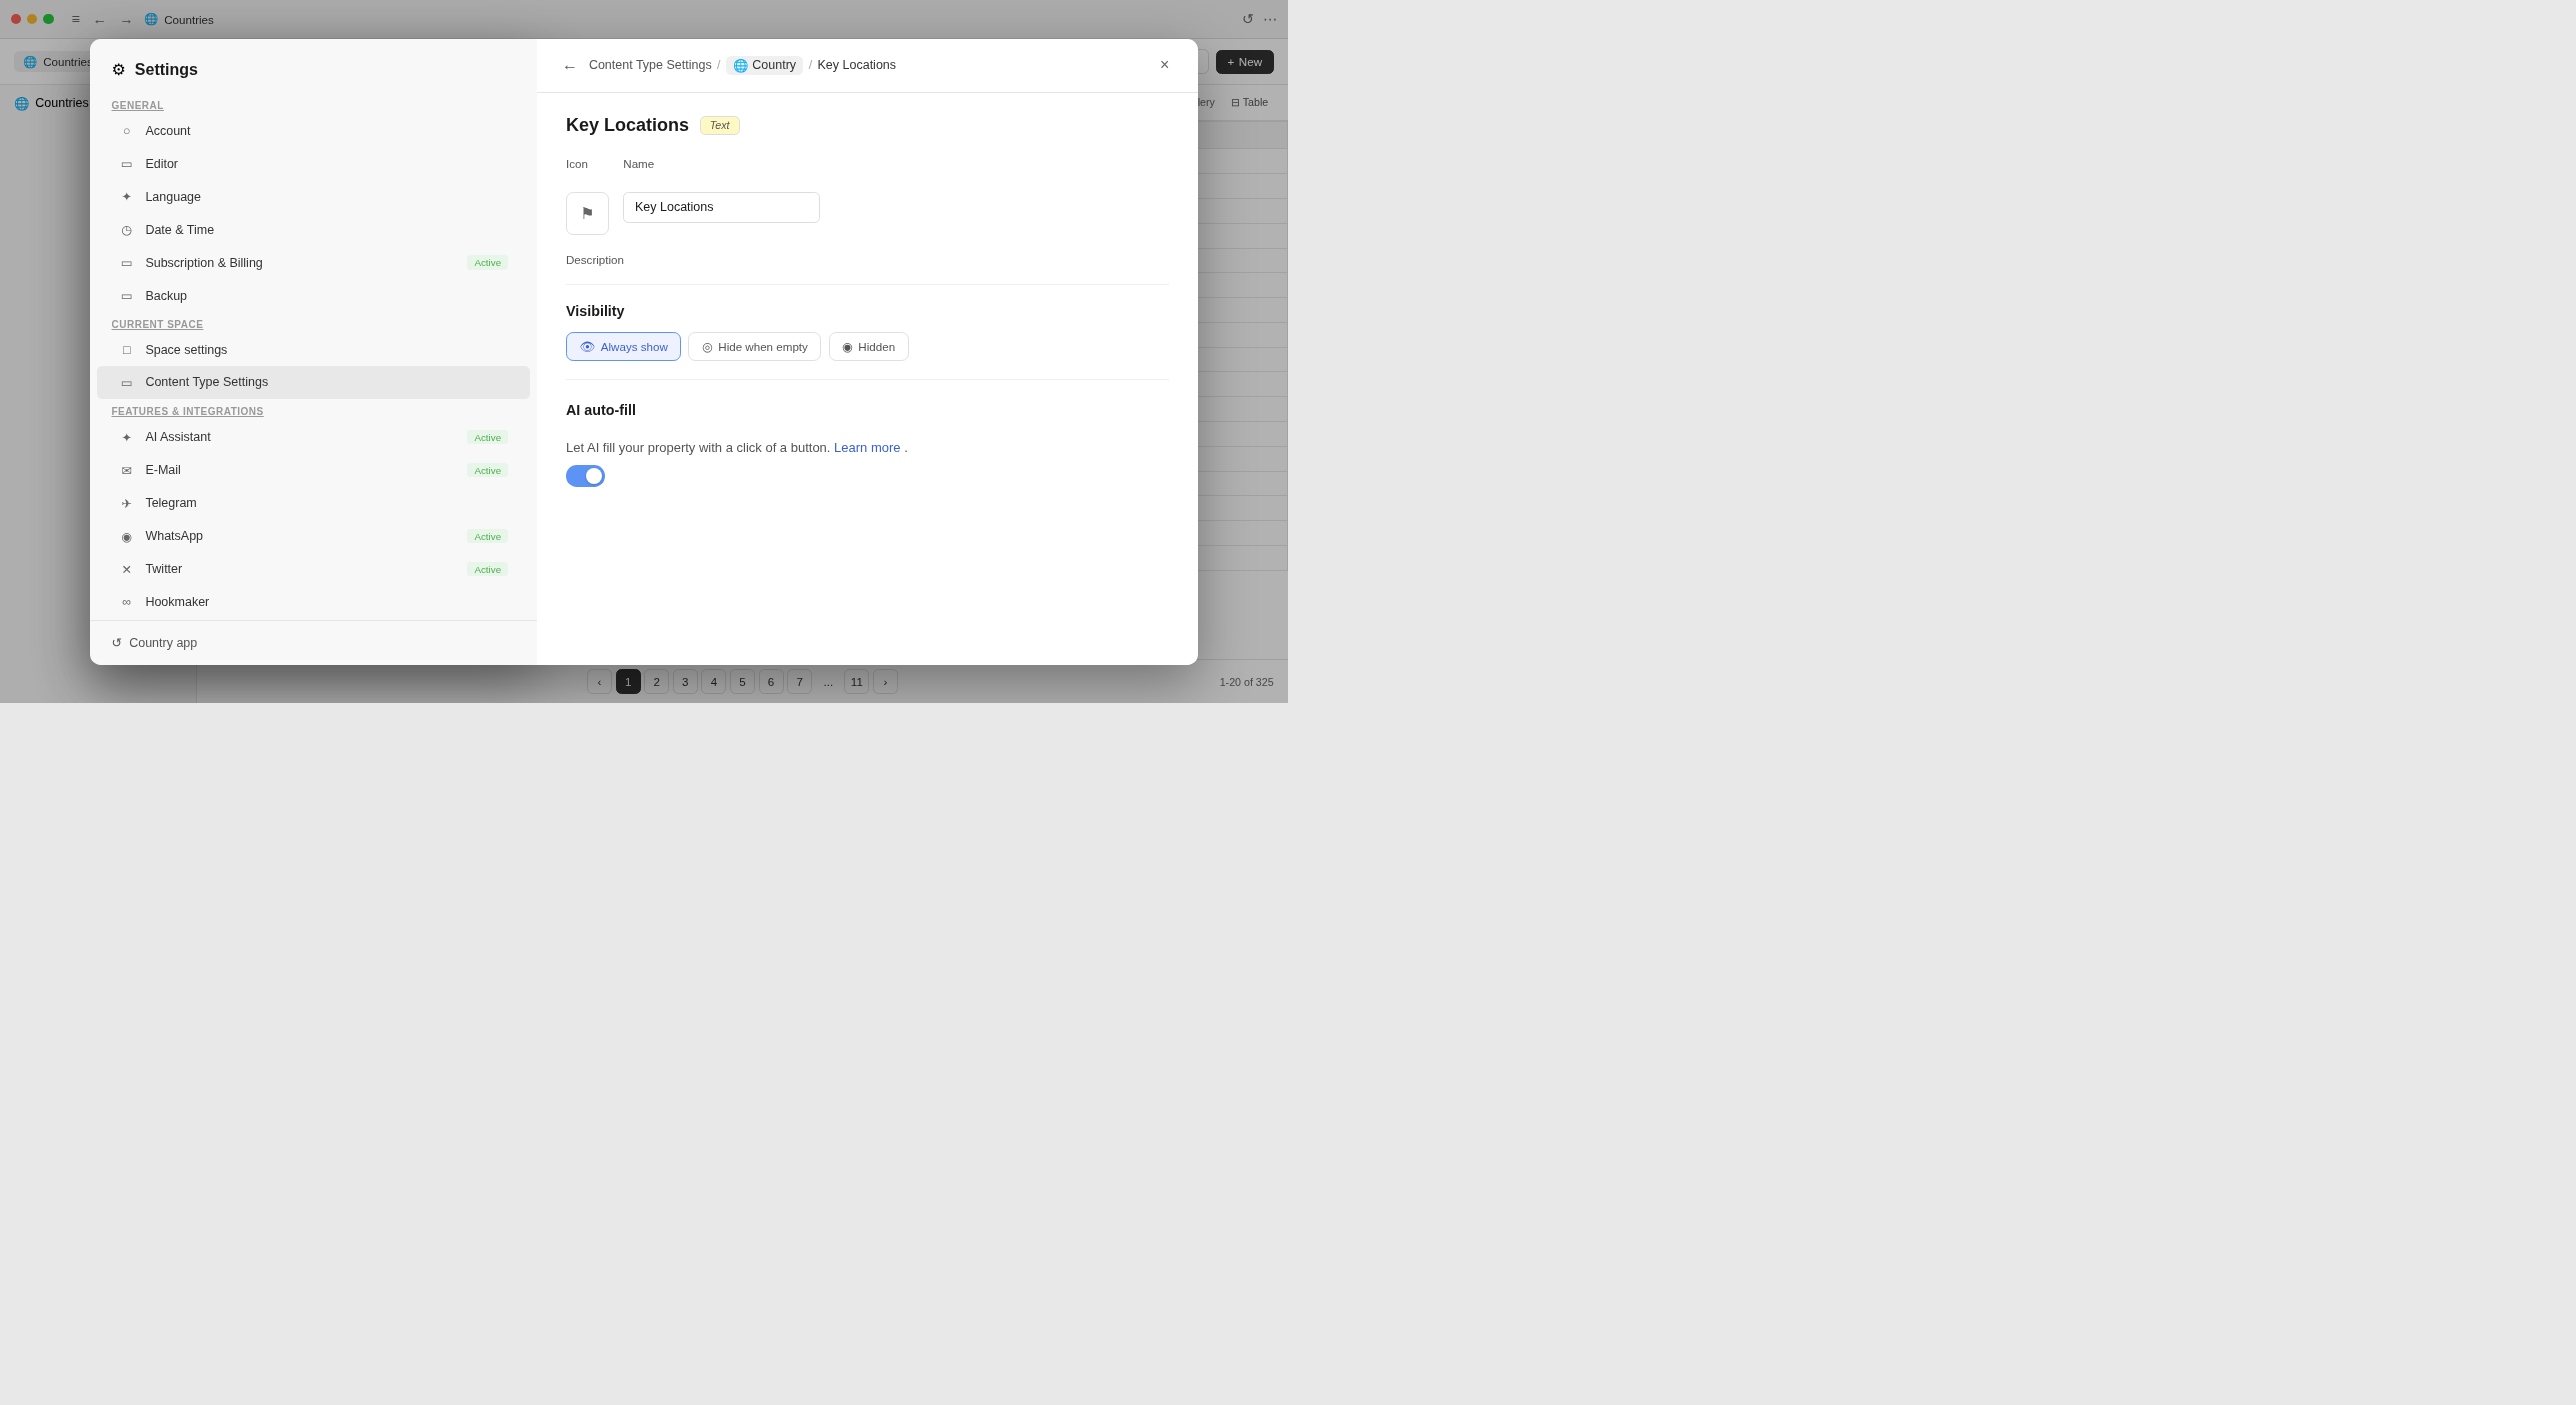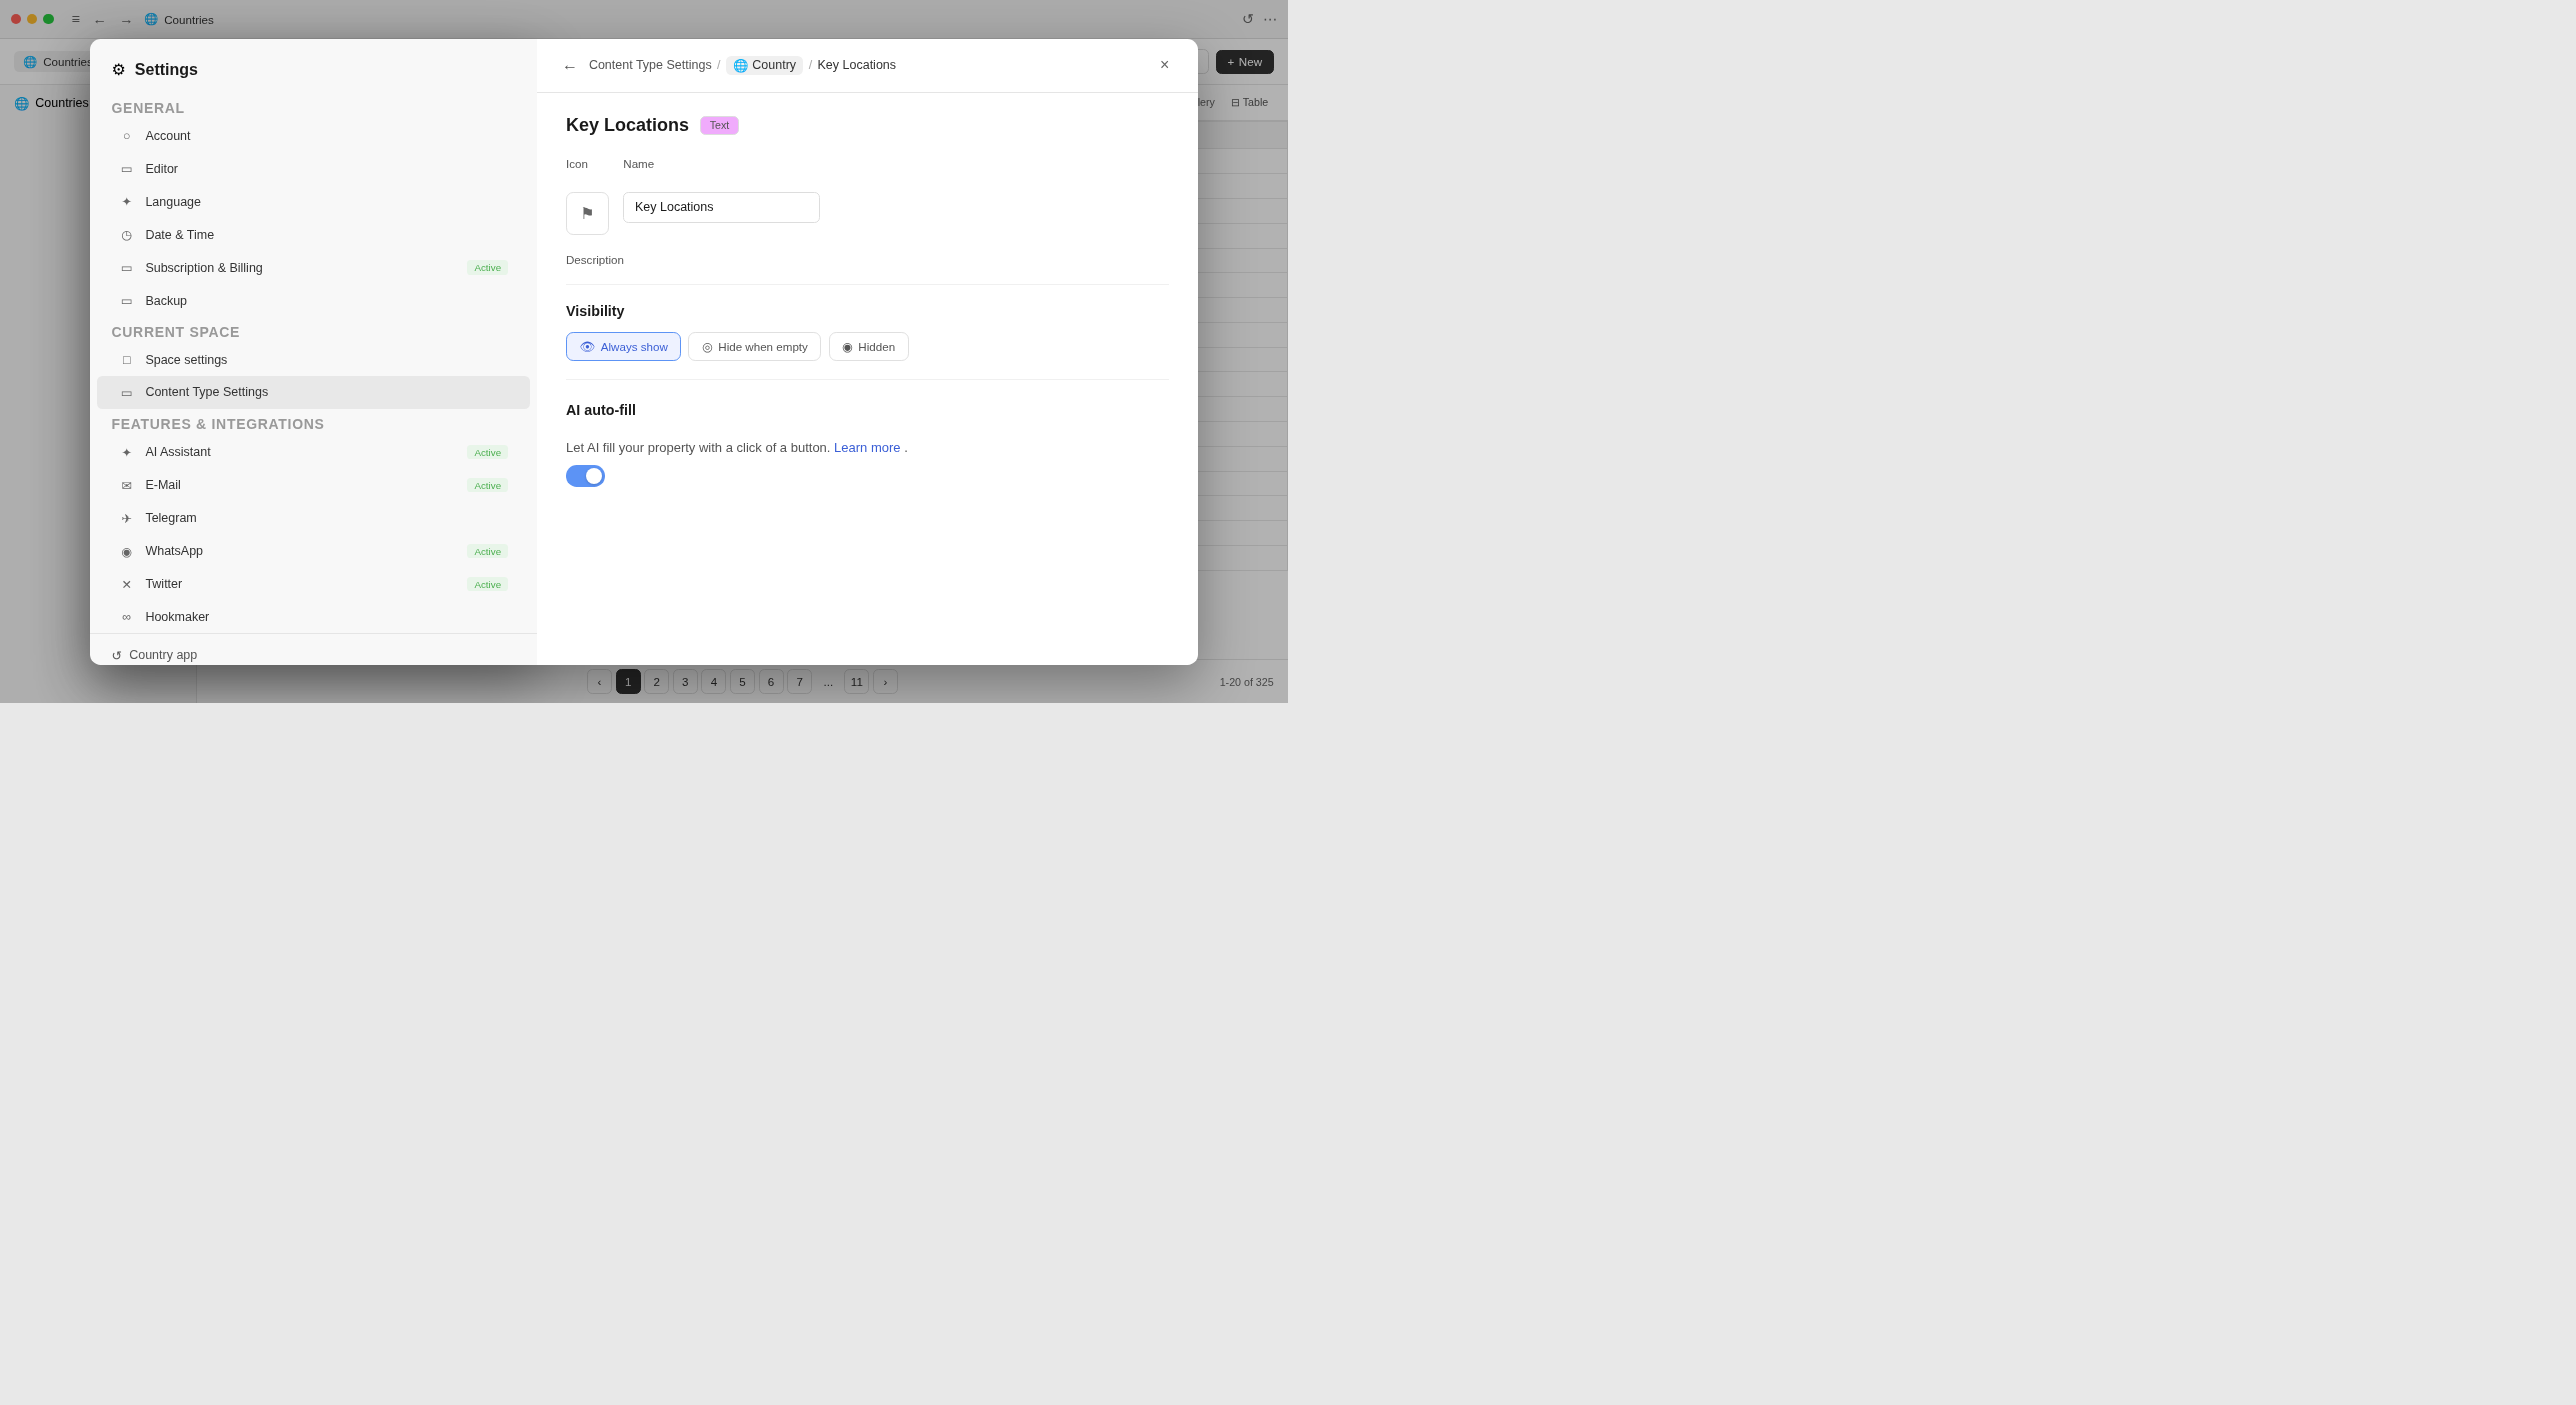--- a/index.html
+++ b/index.html
@@ -284,25 +284,26 @@
       align-items: center;
       gap: 9px;
     }
     .settings-title {
       font-size: 16px;
       font-weight: 600;
       color: #1a1a1a;
     }
     .settings-section-label {
       padding: 7.2px 21.5px 3.6px;
-      font-size: 14px;
+      font-size: 10px;
       font-weight: 600;
       color: #999;
       text-transform: uppercase;
       letter-spacing: 0.05em;
+      text-decoration: underline;
     }
     .settings-item {
       display: flex;
       align-items: center;
       padding: 9px 21.5px;
       cursor: pointer;
       color: #333;
       font-size: 12.5px;
       gap: 10.7px;
       border-radius: 5.4px;
@@ -414,21 +415,22 @@
       font-size: 18px;
       font-weight: 600;
       color: #1a1a1a;
     }
     .ct-type-badge {
       padding: 2.7px 9px;
       border-radius: 5.4px;
       border: 0.9px solid #ddd;
       font-size: 10.7px;
       color: #555;
-      background: #f0abfc;
+      background: #fef9c3;
+      font-style: italic;
     }
 
     
     .form-row {
       display: flex;
       gap: 14.3px;
       margin-bottom: 18px;
       align-items: flex-start;
     }
     .form-group {

